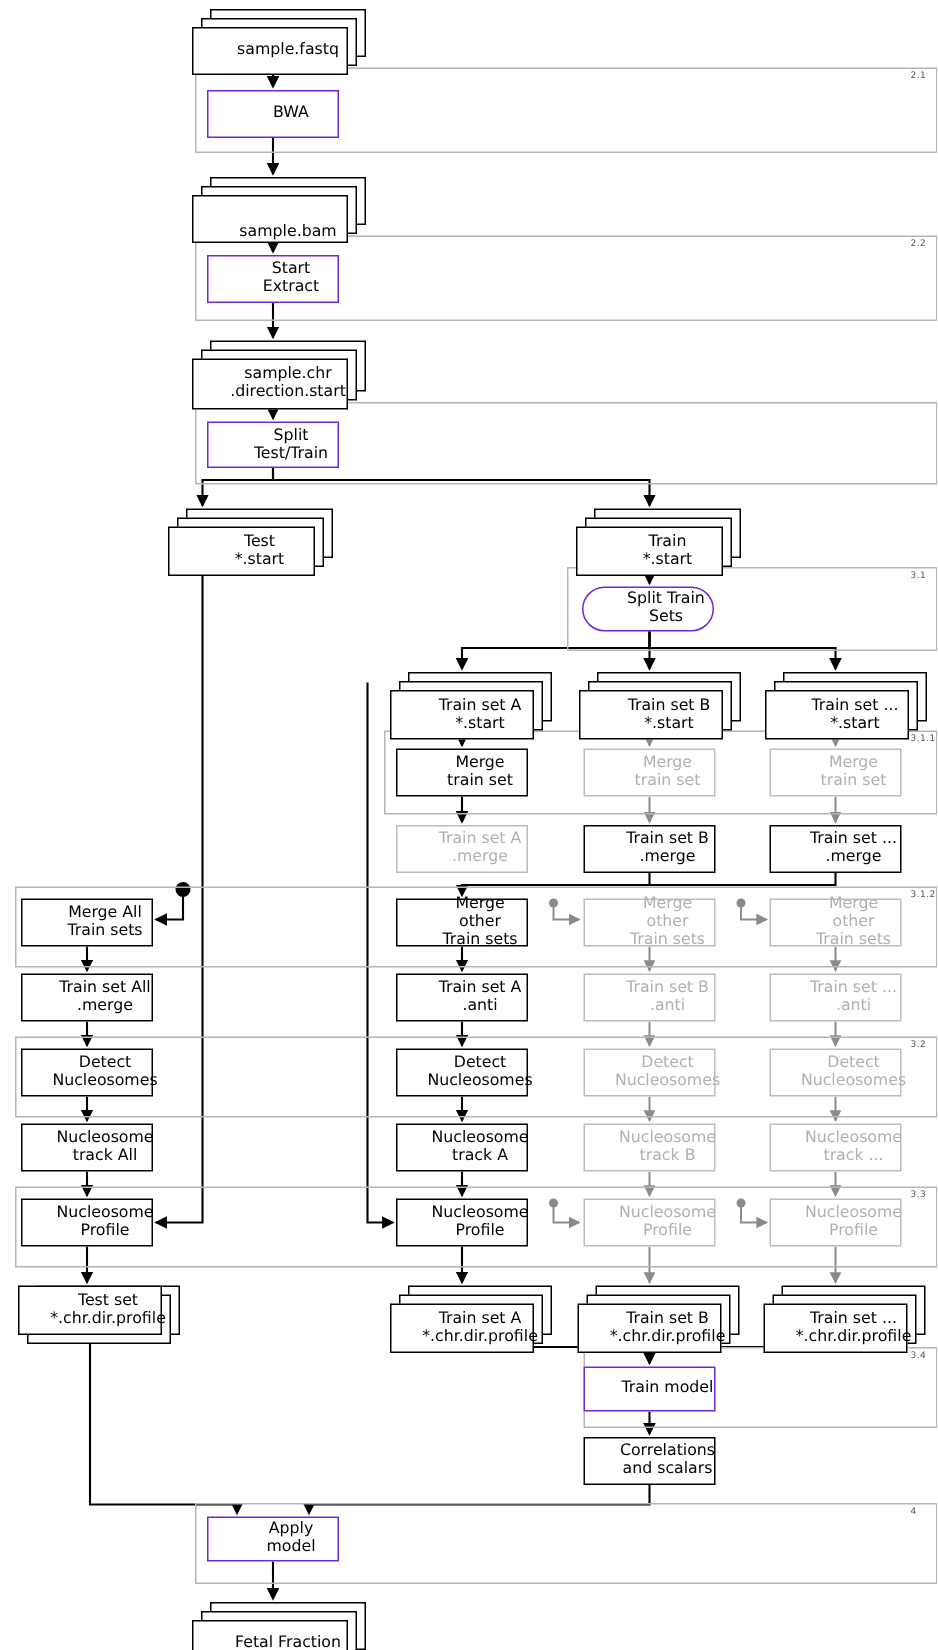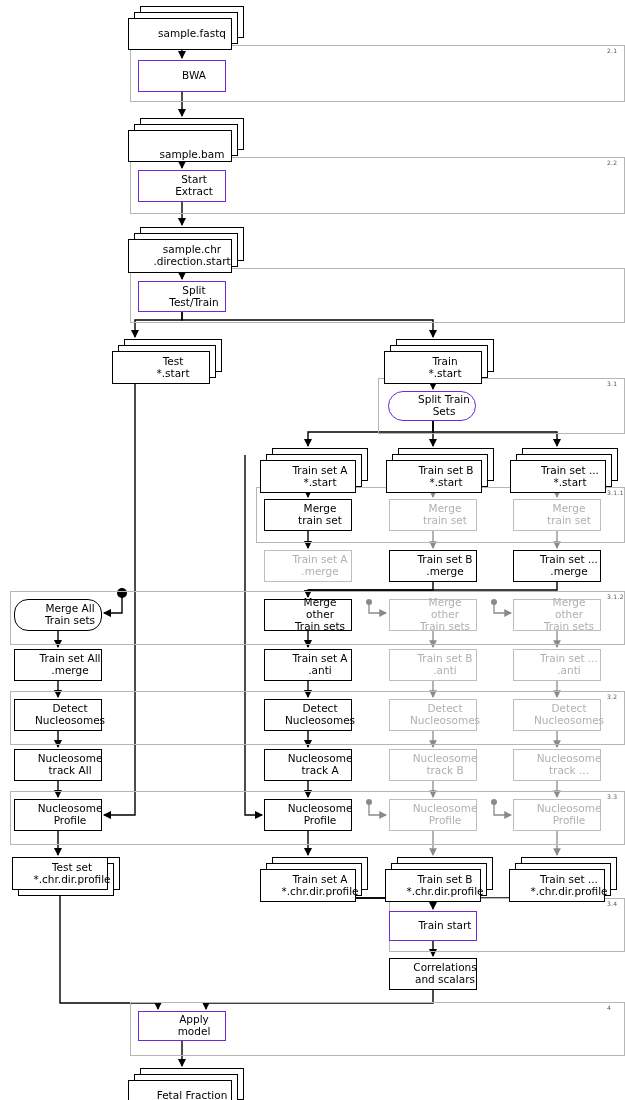--- a/index.html
+++ b/index.html
@@ -220,21 +220,21 @@
 .merge</span>
       </div>
       <div class="node active" style="left: 389px; top: 550px; width: 88px; height: 32px;">
         <span class="lbl">Train set B
 .merge</span>
       </div>
       <div class="node active" style="left: 513px; top: 550px; width: 88px; height: 32px;">
         <span class="lbl">Train set ...
 .merge</span>
       </div>
-      <div class="node active" style="left: 14px; top: 599px; width: 88px; height: 32px; border-radius: 14px;">
+      <div class="node active" style="left: 14px; top: 599px; width: 88px; height: 32px;">
         <span class="lbl">Merge All
 Train sets</span>
       </div>
       <div class="node active" style="left: 264px; top: 599px; width: 88px; height: 32px;">
         <span class="lbl">Merge other
 Train sets</span>
       </div>
       <div class="node dim" style="left: 389px; top: 599px; width: 88px; height: 32px;">
         <span class="lbl">Merge other
 Train sets</span>
@@ -333,21 +333,21 @@
       </div>
       <div class="stack" style="left: 509px; top: 857px; width: 108px; height: 45px;">
         <div class="sheet" style="left: 12px; top: 0px; width: 96px; height: 33px;"></div>
         <div class="sheet" style="left: 6px; top: 6px; width: 96px; height: 33px;"></div>
         <div class="node active" style="left: 0px; top: 12px; width: 96px; height: 33px;">
           <span class="lbl">Train set ...
 *.chr.dir.profile</span>
         </div>
       </div>
       <div class="node proc" style="left: 389px; top: 911px; width: 88px; height: 30px;">
-        <span class="lbl">Train start</span>
+        <span class="lbl">Train model</span>
       </div>
       <div class="node active" style="left: 389px; top: 958px; width: 88px; height: 32px;">
         <span class="lbl">Correlations
 and scalars</span>
       </div>
       <div class="node proc" style="left: 138px; top: 1011px; width: 88px; height: 30px;">
         <span class="lbl">Apply model</span>
       </div>
       <div class="stack" style="left: 128px; top: 1068px; width: 116px; height: 44px;">
         <div class="sheet" style="left: 12px; top: 0px; width: 104px; height: 32px;"></div>

